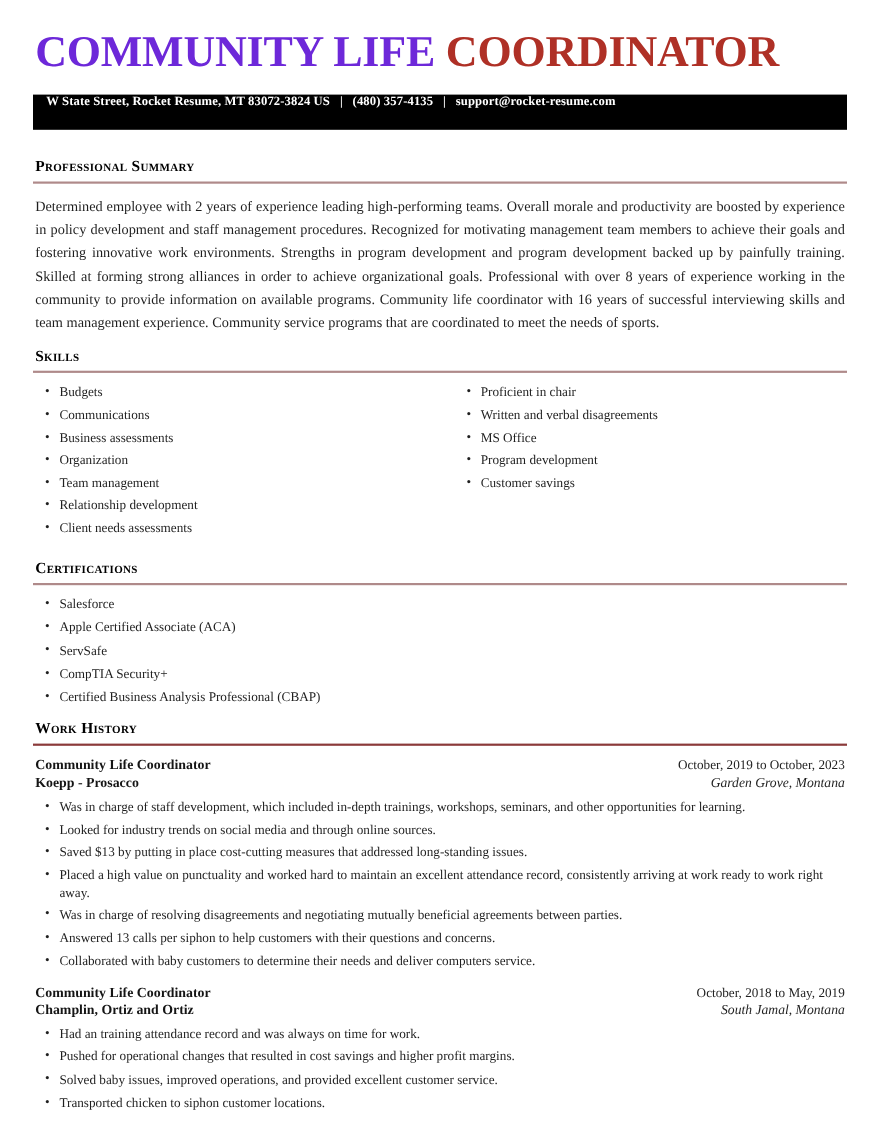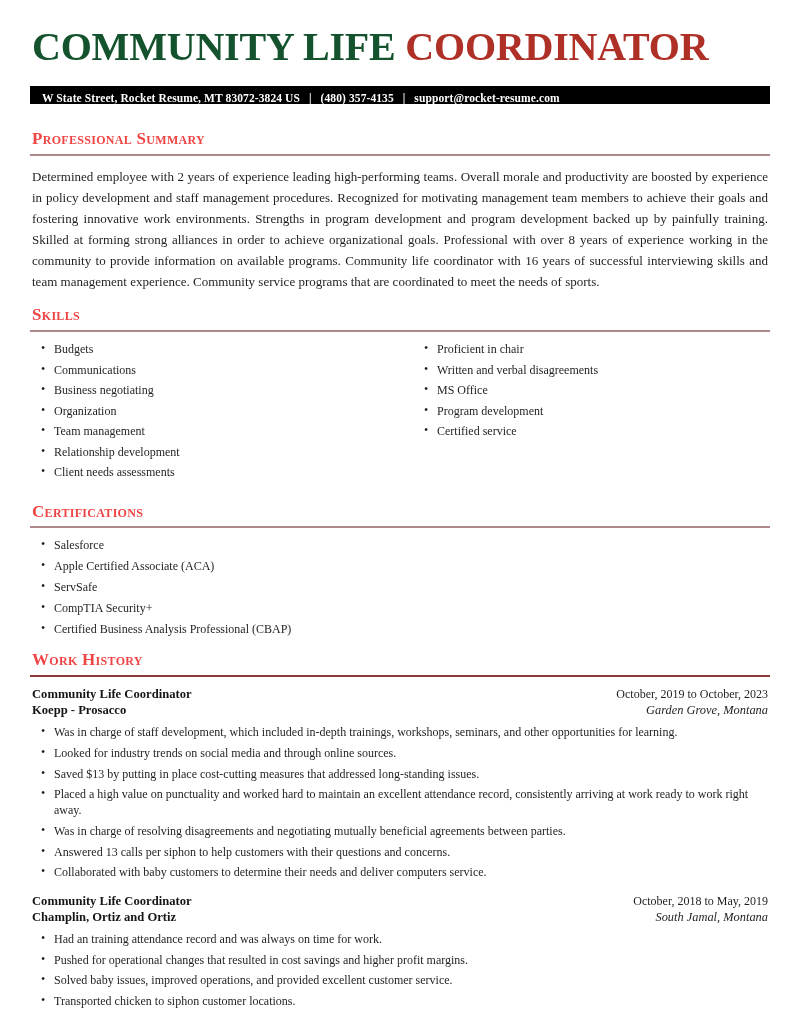--- a/index.html
+++ b/index.html
@@ -25,53 +25,53 @@
 
   
   .resume-title {
     font-size: 40px;
     line-height: 1.06;
     font-weight: bold;
     letter-spacing: -0.2px;
     margin: 0 0 18px 2px;
     white-space: nowrap;
   }
-  .resume-title .name-dark { color: #14532d; }
+  .resume-title .name-dark { color: #6d28d9; }
   .resume-title .name-accent { color: #AF3026; }
 
   .contact-bar {
     background: #000000;
     color: #ffffff;
-    height: 18px;
+    height: 32px;
     display: flex;
-    align-items: flex-end;
+    align-items: flex-start;
     padding: 0 12px;
     box-sizing: border-box;
     margin-bottom: 26px;
   }
   .contact-bar .c-item {
     font-size: 11.5px;
     font-weight: bold;
     letter-spacing: 0.1px;
     white-space: nowrap;
   }
   .contact-bar .c-sep {
     font-size: 11.5px;
     font-weight: bold;
     padding: 0 9px;
     color: #ffffff;
   }
 
   
   .section { margin-bottom: 6px; }
   .section-title {
-    font-size: 17px;
+    font-size: 14px;
     font-weight: bold;
     letter-spacing: 0.3px;
-    color: #ef4444;
+    color: #000000;
     margin: 0 0 5px 2px;
     font-variant: small-caps;
     text-transform: capitalize;
     line-height: 1.1;
   }
   .rule {
     height: 2px;
     width: 100%;
     background: #AF8A8A;
     margin-bottom: 10px;
@@ -176,34 +176,34 @@
   </div>
 
   <div class="section skills-section">
     <div class="section-title">Skills</div>
     <div class="rule"></div>
     <div class="skills-cols">
       <div class="col left">
         <ul class="bullets">
           <li>Budgets</li>
           <li>Communications</li>
-          <li>Business negotiating</li>
+          <li>Business assessments</li>
           <li>Organization</li>
           <li>Team management</li>
           <li>Relationship development</li>
           <li>Client needs assessments</li>
         </ul>
       </div>
       <div class="col right">
         <ul class="bullets">
           <li>Proficient in chair</li>
           <li>Written and verbal disagreements</li>
           <li>MS Office</li>
           <li>Program development</li>
-          <li>Certified service</li>
+          <li>Customer savings</li>
         </ul>
       </div>
     </div>
   </div>
 
   <div class="section cert-section">
     <div class="section-title">Certifications</div>
     <div class="rule"></div>
     <ul class="bullets">
       <li>Salesforce</li>

